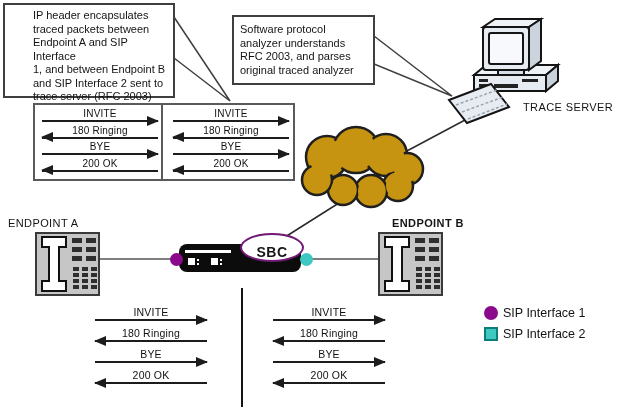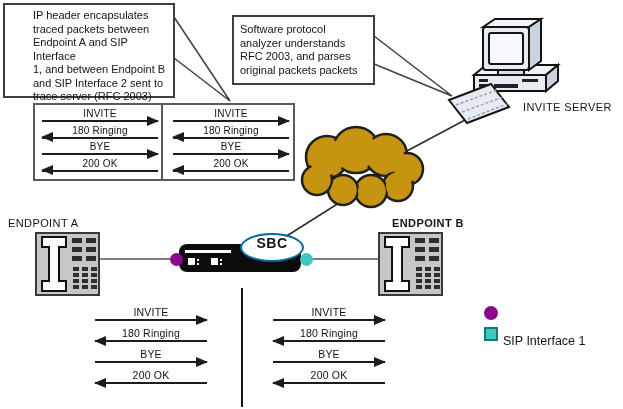--- a/index.html
+++ b/index.html
@@ -45,30 +45,30 @@
   }
   .device .stripe { position:absolute; left:6px; top:6px; width:46px; height:3px; background:#fff; }
   .device .port { position:absolute; top:14px; width:7px; height:7px; background:#fff; }
   .device .port::after {
     content:""; position:absolute; right:-4px; top:1px; width:2px; height:2px;
     background:#fff; box-shadow:0 4px 0 #fff;
   }
 
   .sbc-ellipse {
     position:absolute; left:240px; top:233px; width:64px; height:29px;
-    background:#fff; border:2px solid #0369a1; border-radius:50%;
-    display:flex; align-items:flex-start; justify-content:center;
+    background:#fff; border:2px solid #701a75; border-radius:50%;
+    display:flex; align-items:flex-end; justify-content:center;
     font-size:14px; font-weight:bold; letter-spacing:0.5px;
   }
 
   .iface { position:absolute; width:13px; height:13px; border-radius:50%; }
 
   .legend-swatch-circle { position:absolute; width:14px; height:14px; border-radius:50%; }
   .legend-swatch-square { position:absolute; width:14px; height:14px; border:2px solid #0d7d7a; }
-  .legend-label { position:absolute; font-size:12.5px; height:15px; line-height:15px; white-space:nowrap;margin-top:28px; }
+  .legend-label { position:absolute; font-size:12.5px; height:15px; line-height:15px; white-space:nowrap; }
 
   .bottom-divider { position:absolute; left:241px; top:288px; width:2px; height:119px; background:#141414; }
 </style>
 </head>
 <body>
 
 <div id="canvas">
 
   <svg id="shapes" width="623" height="409" viewBox="0 0 623 409">
 
@@ -178,21 +178,21 @@
 
   <div class="callout" style="left:3px; top:3px; width:172px; height:95px;padding-left:28px;">IP header encapsulates
 traced packets between
 Endpoint A and SIP Interface
 1, and between Endpoint B
 and SIP Interface 2 sent to
 trace server (RFC 2003)</div>
   <div class="callout" style="left:232px; top:15px; width:143px; height:70px; padding-top:6px;">Software protocol
 analyzer understands
 RFC 2003, and parses
-original  packets packets</div>
+original  traced analyzer</div>
 
   <div class="msgbox" style="left:33px; top:103px; width:262px; height:78px;"></div>
   <div class="vdiv" style="left:161px; top:103px; width:2px; height:78px;"></div>
 
   <div class="msg-group" style="left:42px; top:103px; width:116px;">
     <div class="m-label">INVITE</div>
     <div class="m-arrow r"></div>
     <div class="m-label">180 Ringing</div>
     <div class="m-arrow l"></div>
     <div class="m-label">BYE</div>
@@ -221,21 +221,21 @@
     <div class="port" style="left:32px;"></div>
   </div>
   <div class="sbc-ellipse">
     <span>SBC</span>
   </div>
   <div class="iface" style="left: 170px; top: 253px; background-color: rgb(139, 10, 139);"></div>
   <div class="iface" style="left: 300px; top: 253px; background-color: rgb(63, 200, 194);"></div>
 
   <div class="node-label" style="left:8px; top:217px;">ENDPOINT A</div>
   <div class="node-label" style="left:392px; top:217px;font-weight:bold;">ENDPOINT B</div>
-  <div class="node-label" style="left:523px; top:101px;">INVITE SERVER</div>
+  <div class="node-label" style="left:523px; top:101px;">TRACE SERVER</div>
 
   <div class="bottom-divider"></div>
 
   <div class="msg-group wide" style="left:95px; top:303px; width:112px;">
     <div class="m-label">INVITE</div>
     <div class="m-arrow r"></div>
     <div class="m-label">180 Ringing</div>
     <div class="m-arrow l"></div>
     <div class="m-label">BYE</div>
     <div class="m-arrow r"></div>
@@ -250,14 +250,15 @@
     <div class="m-arrow l"></div>
     <div class="m-label">BYE</div>
     <div class="m-arrow r"></div>
     <div class="m-label">200 OK</div>
     <div class="m-arrow l"></div>
   </div>
 
   <div class="legend-swatch-circle" style="left: 484px; top: 306px; background-color: rgb(139, 10, 139);"></div>
   <div class="legend-label" style="left:503px; top:306px;">SIP Interface 1</div>
   <div class="legend-swatch-square" style="left: 484px; top: 327px; background-color: rgb(63, 200, 194);"></div>
+  <div class="legend-label" style="left:503px; top:327px;">SIP Interface 2</div>
 
 </div>
 
 </body></html>

